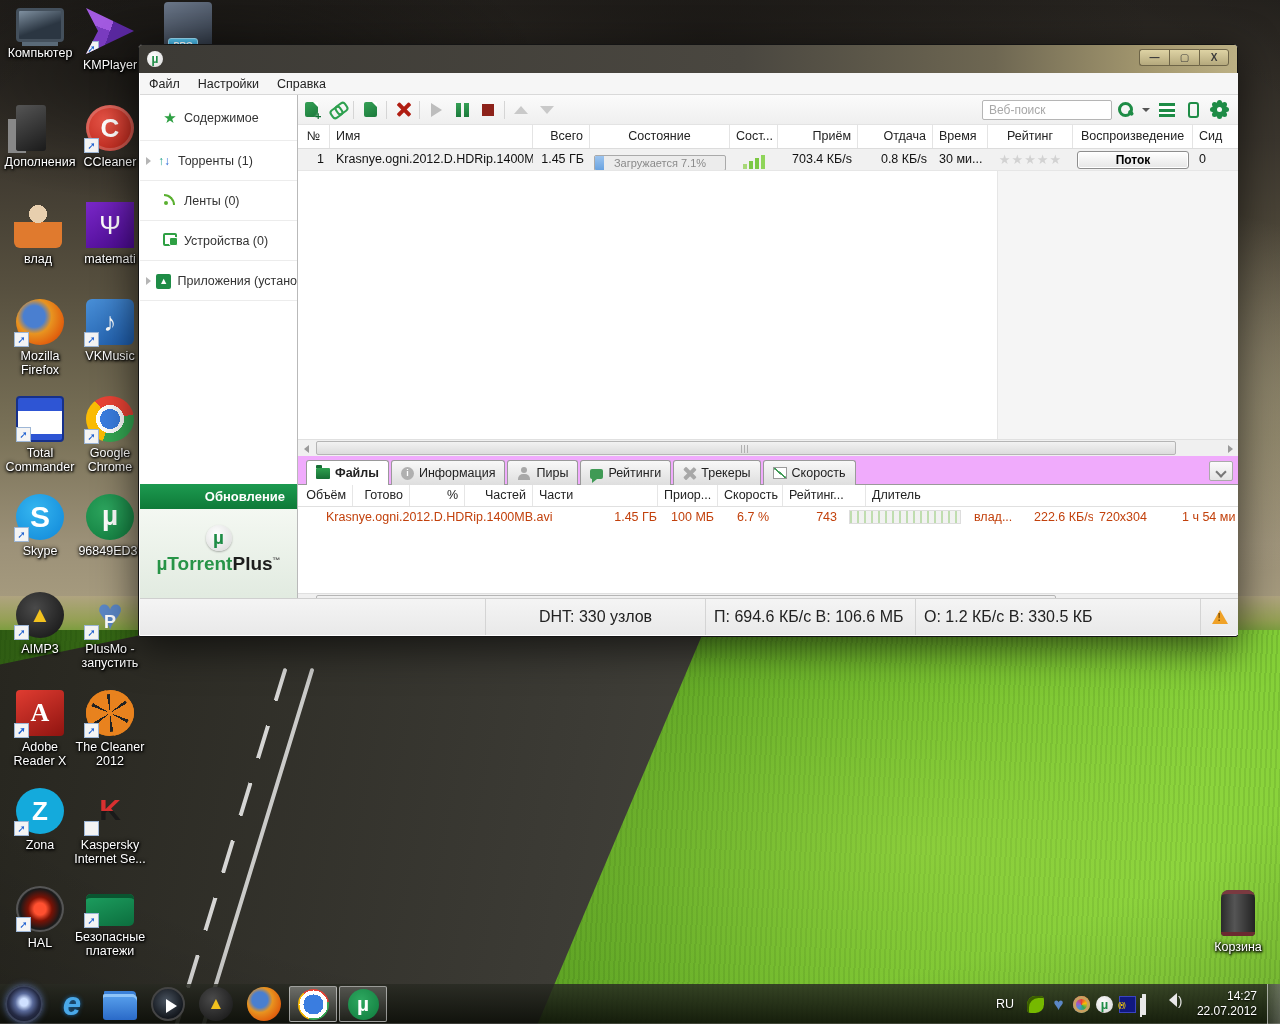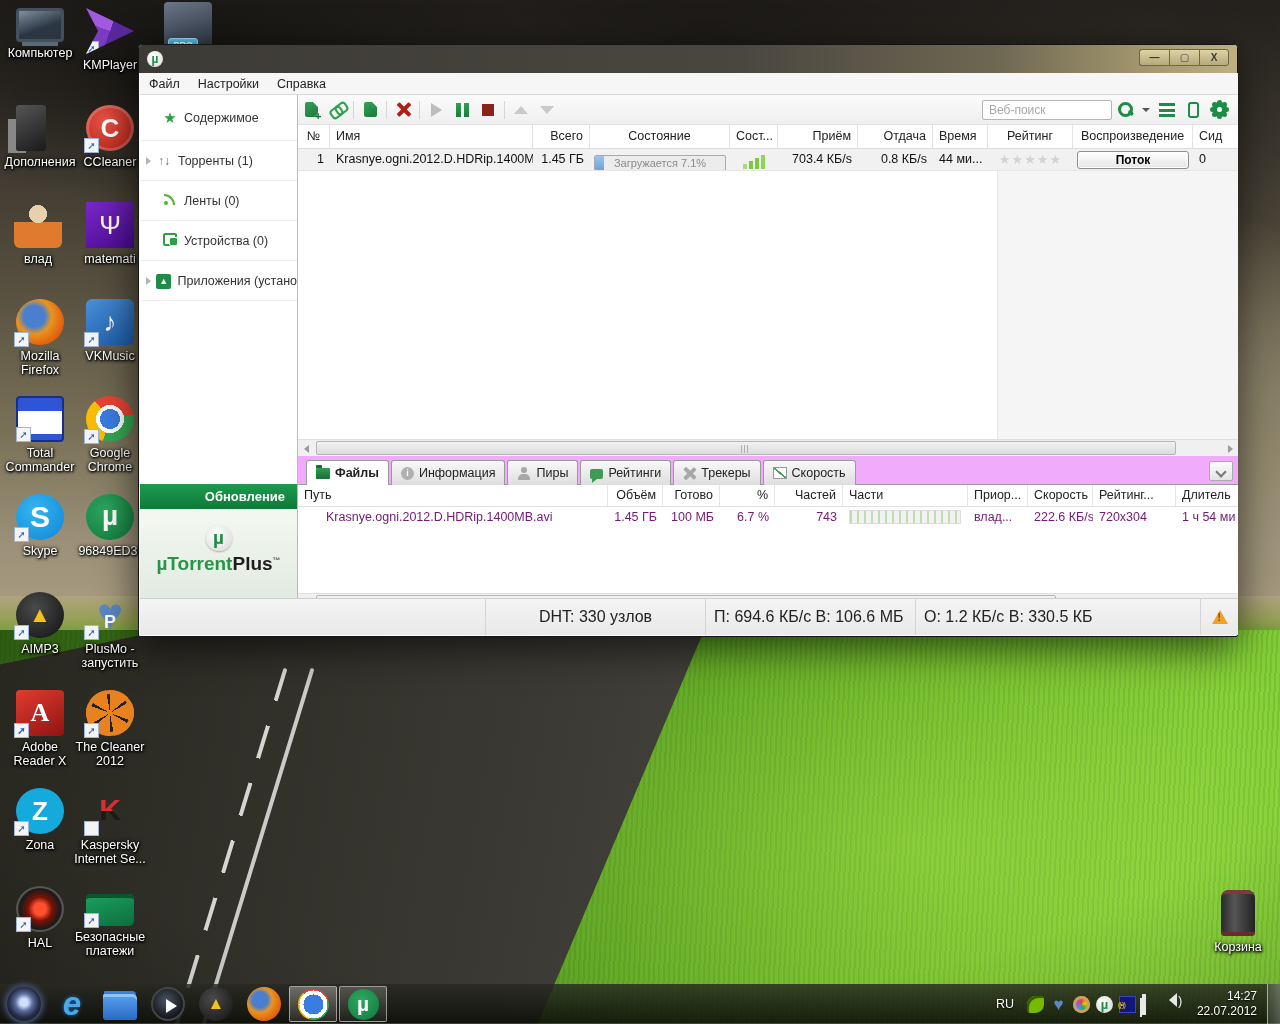--- a/index.html
+++ b/index.html
@@ -194,21 +194,21 @@
   .ic-track { position:relative; width:13px; height:13px; }
   .ic-track::before, .ic-track::after { content:""; position:absolute; left:5px; top:-1px; width:3.5px; height:15px; background:#a8a8a8; border-radius:1px; }
   .ic-track::before { transform:rotate(45deg);} .ic-track::after { transform:rotate(-45deg);}
   .ic-chart { width:14px; height:12px; border:1px solid #9a9a9a; background:linear-gradient(to top right, transparent 44%, #3f9a55 45%, #3f9a55 55%, transparent 56%), #fff; }
   .collapse { position:absolute; right:5px; top:5px; width:24px; height:20px; border:1px solid #aaa; border-radius:2px; background:linear-gradient(180deg,#fbfbfb,#e4e4e4); text-align:center; }
   .collapse::after { content:""; display:inline-block; margin-top:4px; width:6px; height:6px; border-right:2px solid #777; border-bottom:2px solid #777; transform:rotate(45deg); }
 
   
   .fhead { position:absolute; left:0; top:390px; width:940px; height:22px; display:flex; border-bottom:1px solid #e0e0e0; background:#fff; font-size:12.5px; color:#222; }
   .fhead div { border-right:1px solid #e6e6e6; padding:3px 6px 0; white-space:nowrap; overflow:hidden; }
-  .frow { position:absolute; left:0; top:412px; width:940px; height:22px; display:flex; font-size:12.5px; color:#701a75; background:#fff; }
+  .frow { position:absolute; left:0; top:412px; width:940px; height:22px; display:flex; font-size:12.5px; color:#c2410c; background:#fff; }
   .frow > div { padding:3px 6px 0; white-space:nowrap; overflow:hidden; }
   .pieces { margin-top:3px; height:14px; width:112px; border:1px solid #ddd; background:
     repeating-linear-gradient(90deg, rgba(130,195,95,.45) 0 2px, rgba(240,240,240,.2) 2px 7px), #f2f2f2; }
 
   
   .statusbar { position:absolute; left:1px; bottom:1px; width:1098px; height:37px; background:linear-gradient(180deg,#f4f4f4,#e9e9e9); border-top:1px solid #cfcfcf; font-size:16px; color:#222; }
   .statusbar .seg { position:absolute; top:0; height:100%; border-right:1px solid #d4d4d4; display:flex; align-items:center; }
   .warn { position:relative; width:0; height:0; border-left:8px solid transparent; border-right:8px solid transparent; border-bottom:14px solid #f0a227; }
   .warn::after { content:"!"; position:absolute; left:-2px; top:2px; font-size:10px; font-weight:bold; color:#7a4a00; }
 
@@ -494,21 +494,21 @@
         <div class="c4">
             <div class="sigbars">
               <i></i>
               <i></i>
               <i></i>
               <i></i>
             </div>
           </div>
         <div class="c5 ra">703.4 КБ/s</div>
         <div class="c6 ra">0.8 КБ/s</div>
-        <div class="c7">44 ми...</div>
+        <div class="c7">30 ми...</div>
         <div class="c8 ce"><span class="stars">★★★★★</span></div>
         <div class="c9" style="padding:1px 0 0;">
             <div class="playbtn">Поток</div>
           </div>
         <div class="c10">0</div>
       </div>
 
       <div class="listvoid">
           <div class="tint"></div>
         </div>
@@ -553,21 +553,20 @@
         <div class="tab">
             <span class="tic">
               <span class="ic-chart"></span>
             </span>
             <span>Скорость</span>
           </div>
         <div class="collapse"></div>
       </div>
 
       <div class="fhead">
-        <div class="f0">Путь</div>
         <div class="f1 ra">Объём</div>
         <div class="f2 ra">Готово</div>
         <div class="f3 ra">%</div>
         <div class="f4 ra">Частей</div>
         <div class="f5">Части</div>
         <div class="f6">Приор...</div>
         <div class="f7">Скорость</div>
         <div class="f8">Рейтинг...</div>
         <div class="f9">Длитель</div>
       </div>

